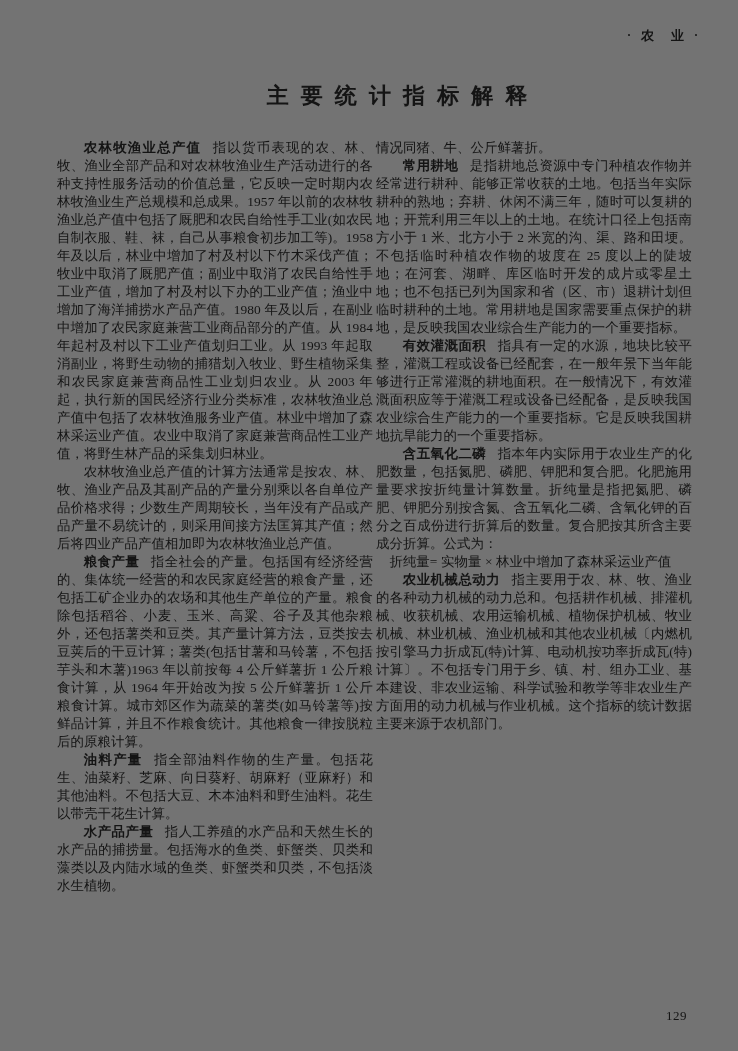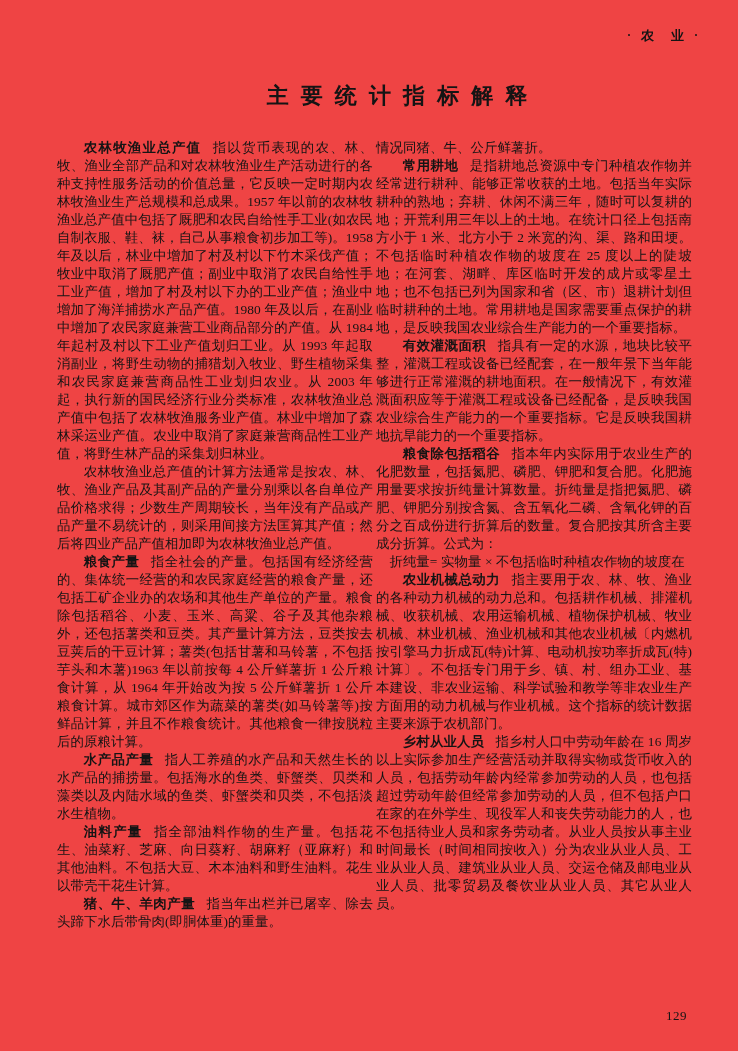--- a/index.html
+++ b/index.html
@@ -4,21 +4,21 @@
 <style>
   html, body {
     margin: 0;
     padding: 0;
     background: #ffffff;
   }
   .page {
     position: relative;
     width: 738px;
     height: 1051px;
-    background: #ef4444;
+    background: #737373;
     font-family: "Liberation Serif", serif;
     color: #141414;
     overflow: hidden;
   }
   .running-head {
     position: absolute;
     top: 27px;
     right: 38px;
     font-size: 13px;
     font-weight: bold;
@@ -86,32 +86,30 @@
   </div>
 
   <h1 class="page-title">主要统计指标解释</h1>
 
   <div class="columns">
 
     <div class="col">
       <p class="para"><span class="term">农林牧渔业总产值</span><span>指以货币表现的农、林、牧、渔业全部产品和对农林牧渔业生产活动进行的各种支持性服务活动的价值总量，它反映一定时期内农林牧渔业生产总规模和总成果。1957 年以前的农林牧渔业总产值中包括了厩肥和农民自给性手工业(如农民自制衣服、鞋、袜，自己从事粮食初步加工等)。1958 年及以后，林业中增加了村及村以下竹木采伐产值；牧业中取消了厩肥产值；副业中取消了农民自给性手工业产值，增加了村及村以下办的工业产值；渔业中增加了海洋捕捞水产品产值。1980 年及以后，在副业中增加了农民家庭兼营工业商品部分的产值。从 1984 年起村及村以下工业产值划归工业。从 1993 年起取消副业，将野生动物的捕猎划入牧业、野生植物采集和农民家庭兼营商品性工业划归农业。从 2003 年起，执行新的国民经济行业分类标准，农林牧渔业总产值中包括了农林牧渔服务业产值。林业中增加了森林采运业产值。农业中取消了家庭兼营商品性工业产值，将野生林产品的采集划归林业。</span></p>
       <p class="para"><span class="term"></span><span>农林牧渔业总产值的计算方法通常是按农、林、牧、渔业产品及其副产品的产量分别乘以各自单位产品价格求得；少数生产周期较长，当年没有产品或产品产量不易统计的，则采用间接方法匡算其产值；然后将四业产品产值相加即为农林牧渔业总产值。</span></p>
       <p class="para"><span class="term">粮食产量</span><span>指全社会的产量。包括国有经济经营的、集体统一经营的和农民家庭经营的粮食产量，还包括工矿企业办的农场和其他生产单位的产量。粮食除包括稻谷、小麦、玉米、高粱、谷子及其他杂粮外，还包括薯类和豆类。其产量计算方法，豆类按去豆荚后的干豆计算；薯类(包括甘薯和马铃薯，不包括芋头和木薯)1963 年以前按每 4 公斤鲜薯折 1 公斤粮食计算，从 1964 年开始改为按 5 公斤鲜薯折 1 公斤粮食计算。城市郊区作为蔬菜的薯类(如马铃薯等)按鲜品计算，并且不作粮食统计。其他粮食一律按脱粒后的原粮计算。</span></p>
+      <p class="para"><span class="term">油料产量</span><span>指全部油料作物的生产量。包括花生、油菜籽、芝麻、向日葵籽、胡麻籽（亚麻籽）和其他油料。不包括大豆、木本油料和野生油料。花生以带壳干花生计算。</span></p>
       <p class="para"><span class="term">水产品产量</span><span>指人工养殖的水产品和天然生长的水产品的捕捞量。包括海水的鱼类、虾蟹类、贝类和藻类以及内陆水域的鱼类、虾蟹类和贝类，不包括淡水生植物。</span></p>
-      <p class="para"><span class="term">油料产量</span><span>指全部油料作物的生产量。包括花生、油菜籽、芝麻、向日葵籽、胡麻籽（亚麻籽）和其他油料。不包括大豆、木本油料和野生油料。花生以带壳干花生计算。</span></p>
-      <p class="para"><span class="term">猪、牛、羊肉产量</span><span>指当年出栏并已屠宰、除去头蹄下水后带骨肉(即胴体重)的重量。</span></p>
     </div>
 
     <div class="col">
       <p class="cont"><span class="term"></span><span>情况同猪、牛、公斤鲜薯折。</span></p>
       <p class="para"><span class="term">常用耕地</span><span>是指耕地总资源中专门种植农作物并经常进行耕种、能够正常收获的土地。包括当年实际耕种的熟地；弃耕、休闲不满三年，随时可以复耕的地；开荒利用三年以上的土地。在统计口径上包括南方小于 1 米、北方小于 2 米宽的沟、渠、路和田埂。不包括临时种植农作物的坡度在 25 度以上的陡坡地；在河套、湖畔、库区临时开发的成片或零星土地；也不包括已列为国家和省（区、市）退耕计划但临时耕种的土地。常用耕地是国家需要重点保护的耕地，是反映我国农业综合生产能力的一个重要指标。</span></p>
       <p class="para"><span class="term">有效灌溉面积</span><span>指具有一定的水源，地块比较平整，灌溉工程或设备已经配套，在一般年景下当年能够进行正常灌溉的耕地面积。在一般情况下，有效灌溉面积应等于灌溉工程或设备已经配备，是反映我国农业综合生产能力的一个重要指标。它是反映我国耕地抗旱能力的一个重要指标。</span></p>
-      <p class="para"><span class="term">粮食除包括稻谷</span><span>指本年内实际用于农业生产的化肥数量，包括氮肥、磷肥、钾肥和复合肥。化肥施用量要求按折纯量计算数量。折纯量是指把氮肥、磷肥、钾肥分别按含氮、含五氧化二磷、含氧化钾的百分之百成份进行折算后的数量。复合肥按其所含主要成分折算。公式为：</span></p>
-      <p class="formula"><span class="term"></span><span>折纯量= 实物量 × 不包括临时种植农作物的坡度在</span></p>
+      <p class="para"><span class="term">含五氧化二磷</span><span>指本年内实际用于农业生产的化肥数量，包括氮肥、磷肥、钾肥和复合肥。化肥施用量要求按折纯量计算数量。折纯量是指把氮肥、磷肥、钾肥分别按含氮、含五氧化二磷、含氧化钾的百分之百成份进行折算后的数量。复合肥按其所含主要成分折算。公式为：</span></p>
+      <p class="formula"><span class="term"></span><span>折纯量= 实物量 × 林业中增加了森林采运业产值</span></p>
       <p class="para"><span class="term">农业机械总动力</span><span>指主要用于农、林、牧、渔业的各种动力机械的动力总和。包括耕作机械、排灌机械、收获机械、农用运输机械、植物保护机械、牧业机械、林业机械、渔业机械和其他农业机械〔内燃机按引擎马力折成瓦(特)计算、电动机按功率折成瓦(特)计算〕。不包括专门用于乡、镇、村、组办工业、基本建设、非农业运输、科学试验和教学等非农业生产方面用的动力机械与作业机械。这个指标的统计数据主要来源于农机部门。</span></p>
-      <p class="para"><span class="term">乡村从业人员</span><span>指乡村人口中劳动年龄在 16 周岁以上实际参加生产经营活动并取得实物或货币收入的人员，包括劳动年龄内经常参加劳动的人员，也包括超过劳动年龄但经常参加劳动的人员，但不包括户口在家的在外学生、现役军人和丧失劳动能力的人，也不包括待业人员和家务劳动者。从业人员按从事主业时间最长（时间相同按收入）分为农业从业人员、工业从业人员、建筑业从业人员、交运仓储及邮电业从业人员、批零贸易及餐饮业从业人员、其它从业人员。</span></p>
     </div>
 
   </div>
 
   <div class="page-number">129</div>
 
 </div>
 
 </body></html>

